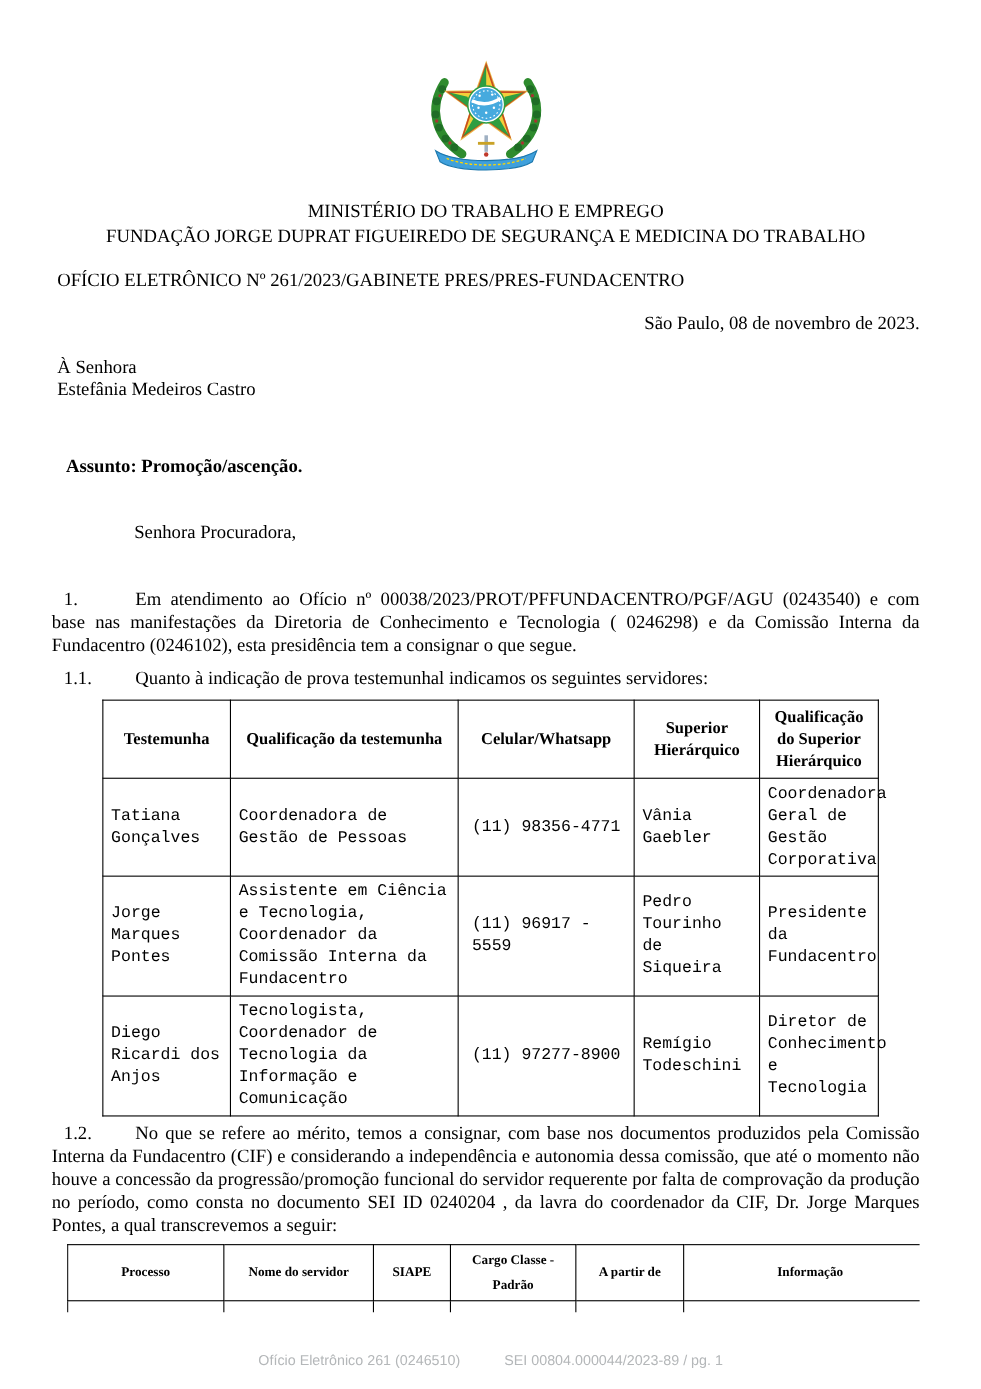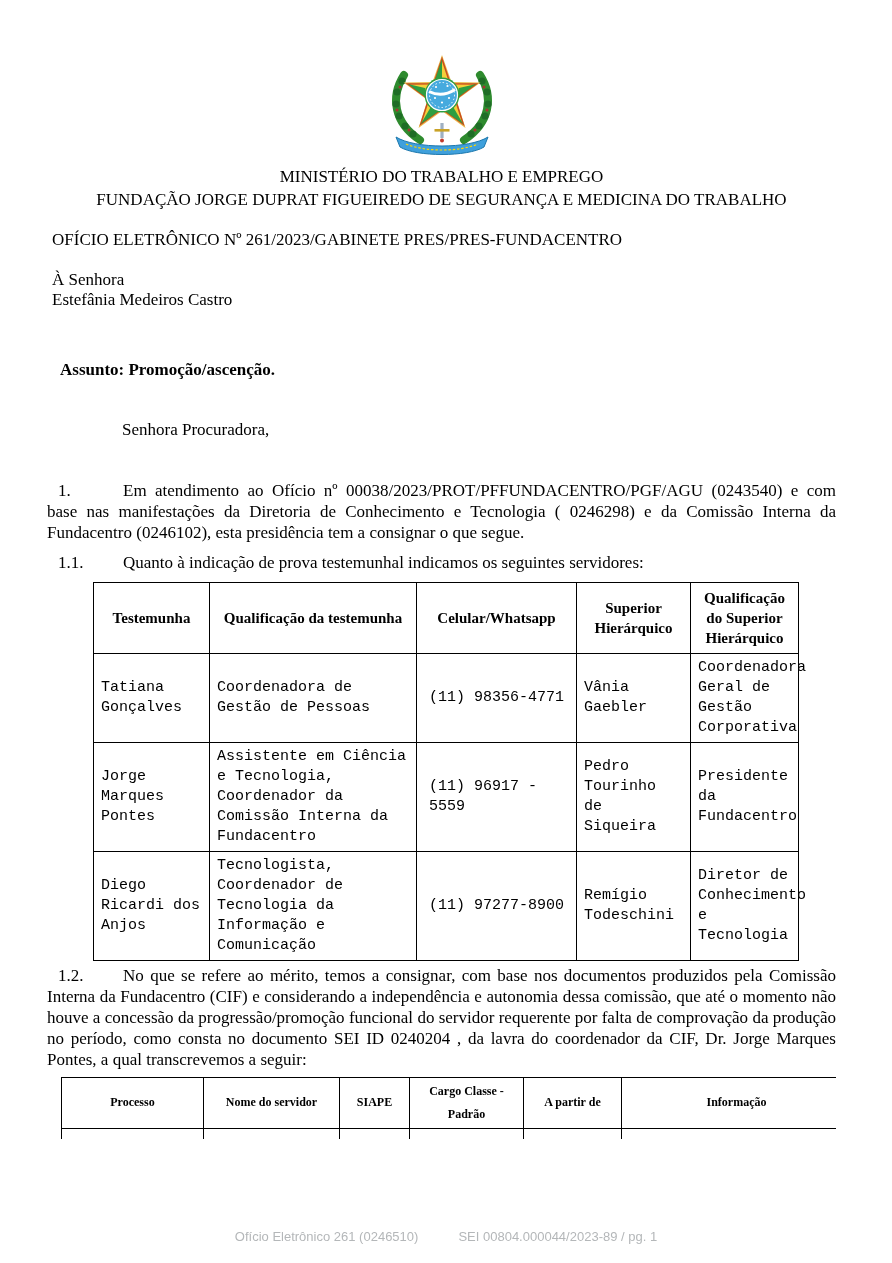--- a/index.html
+++ b/index.html
@@ -10,21 +10,21 @@
     margin:0 auto;
     background:#ffffff;
     font-family:"Liberation Serif","DejaVu Serif",serif;
     font-size:17px; color:#000;
     padding:45px 56px 0 47px;
     overflow:hidden;
   }
   
   .emblem { width:124px; height:113px; margin:0 auto; display:block; }
   
-  .org-title { text-align:center; line-height:23px; margin-top:7px; }
+  .org-title { text-align:center; line-height:23px; margin-top:22px; }
   .doc-number { margin-top:18px; margin-left:5px; line-height:21px; }
   .date-line { margin-top:18px; text-align:right; line-height:21px; }
   
   .recipient { margin-top:20px; margin-left:5px; line-height:19.5px; max-width:789px; }
   
   .subject { margin-top:50px; margin-left:13px; font-weight:bold; line-height:21px; }
   .salutation { margin-top:39px; margin-left:75px; line-height:21px; }
   
   .para { text-align:justify; line-height:21px; text-indent:11px; }
   .para .pnum { display:inline-block; width:65px; text-indent:0; }
@@ -115,20 +115,21 @@
 
     <path d="M 16 92 C 35 104, 89 104, 108 92 L 104 102 C 88 112, 36 112, 20 102 Z" stroke="#1d78ad" stroke-width="1" fill="#3fa0dc"></path>
     <path d="M 26 99 C 45 107, 79 107, 98 99" fill="none" stroke-width="1.2" stroke-dasharray="2.5 1.8" stroke="#ffd700"></path>
   </svg>
 
   <div class="org-title">MINISTÉRIO DO TRABALHO E EMPREGO</div>
   <div class="org-title" style="margin-top:0;">FUNDAÇÃO JORGE DUPRAT FIGUEIREDO DE SEGURANÇA E MEDICINA DO TRABALHO</div>
 
   <div class="doc-number">OFÍCIO ELETRÔNICO Nº 261/2023/GABINETE PRES/PRES-FUNDACENTRO</div>
 
+  <div class="date-line">São Paulo, 08 de novembro de 2023.</div>
 
   <div class="recipient">
     <div>À Senhora</div>
     <div>Estefânia Medeiros Castro</div>
   </div>
 
   <div class="subject">Assunto: Promoção/ascenção.</div>
 
   <div class="salutation">Senhora Procuradora,</div>
 

